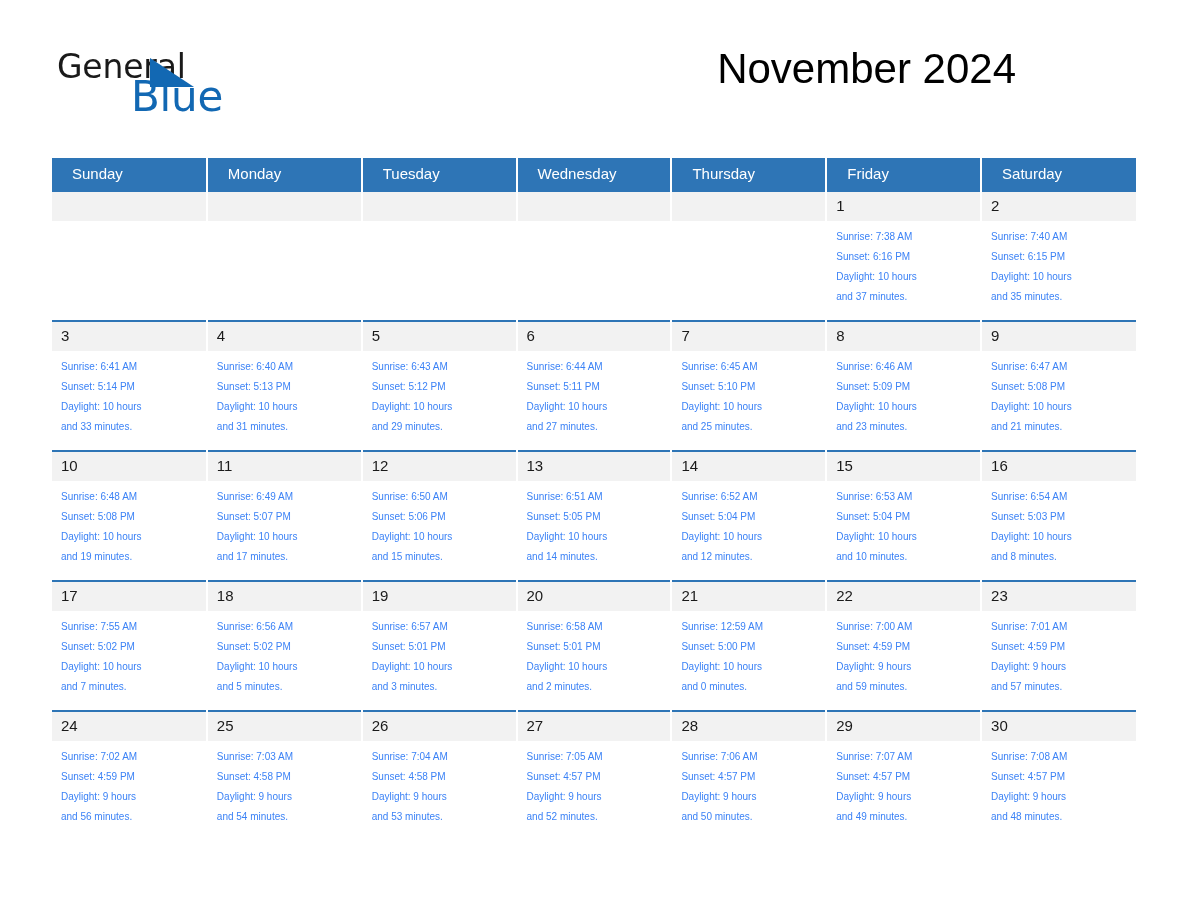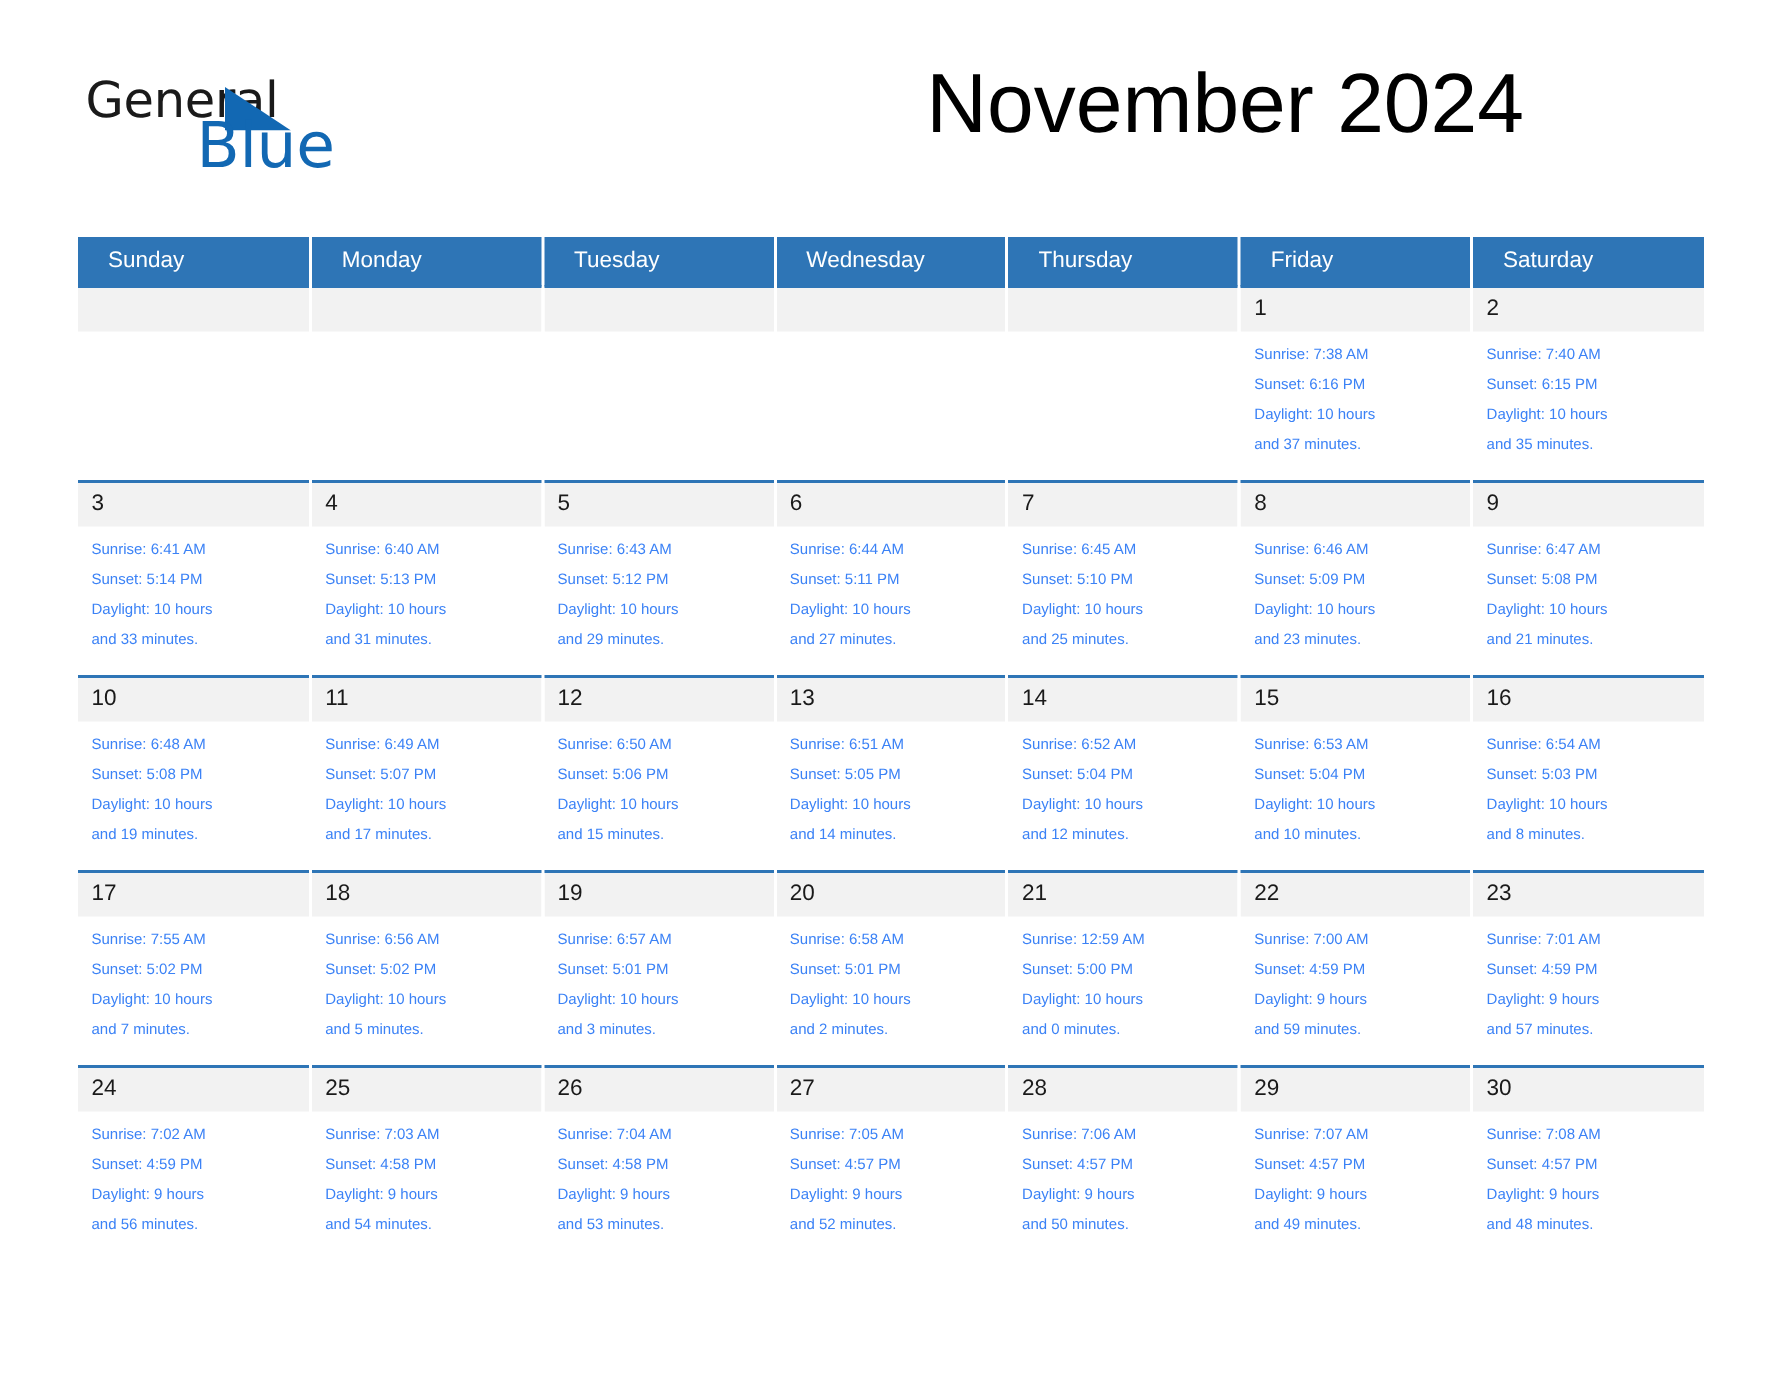--- a/index.html
+++ b/index.html
@@ -66,21 +66,21 @@
     font-family: "DejaVu Sans", sans-serif;
     font-weight: 400;
   }
   .title-block {
     position: absolute;
     right: 52px;
     top: 44px;
     text-align: right;
   }
   .month-title {
-    font-size: 56px;
+    font-size: 42px;
     line-height: 50px;
     font-weight: 400;
     color: #000;
     white-space: nowrap;
   }
   .location-title {
     margin-top: 10px;
     font-size: 25px;
     line-height: 30px;
     font-weight: 400;

